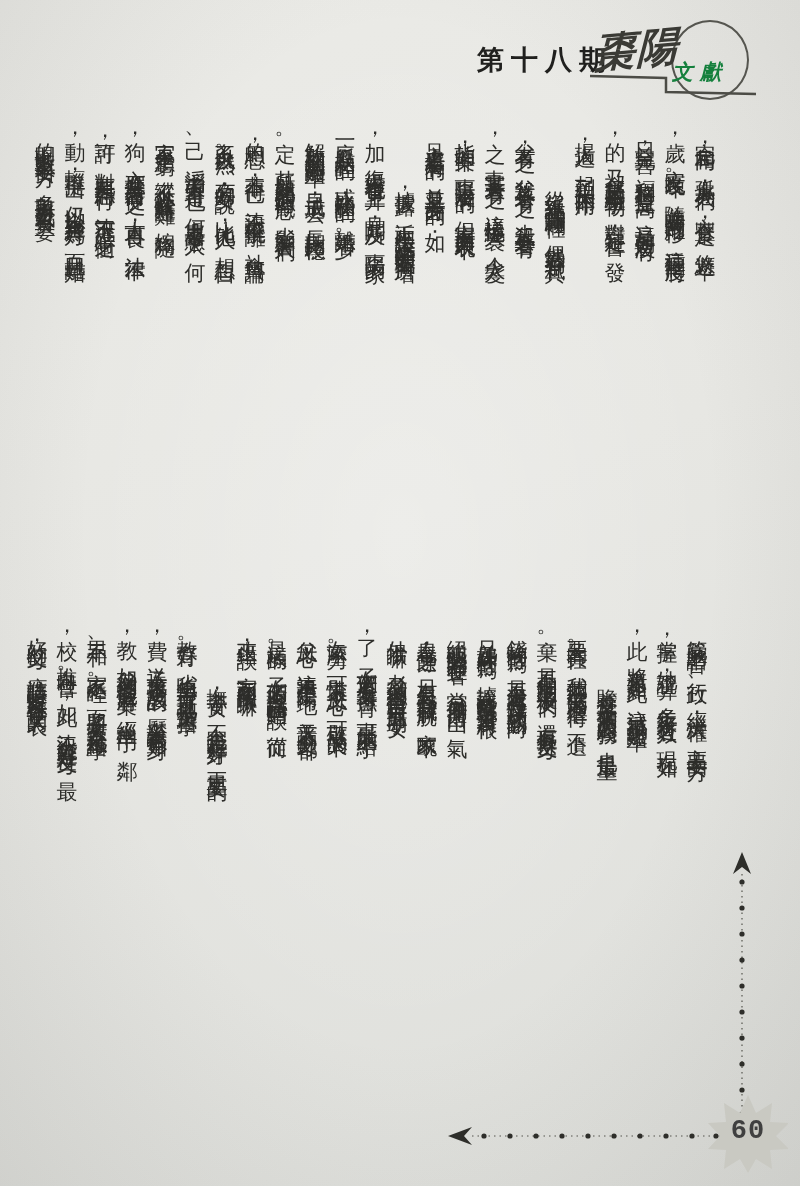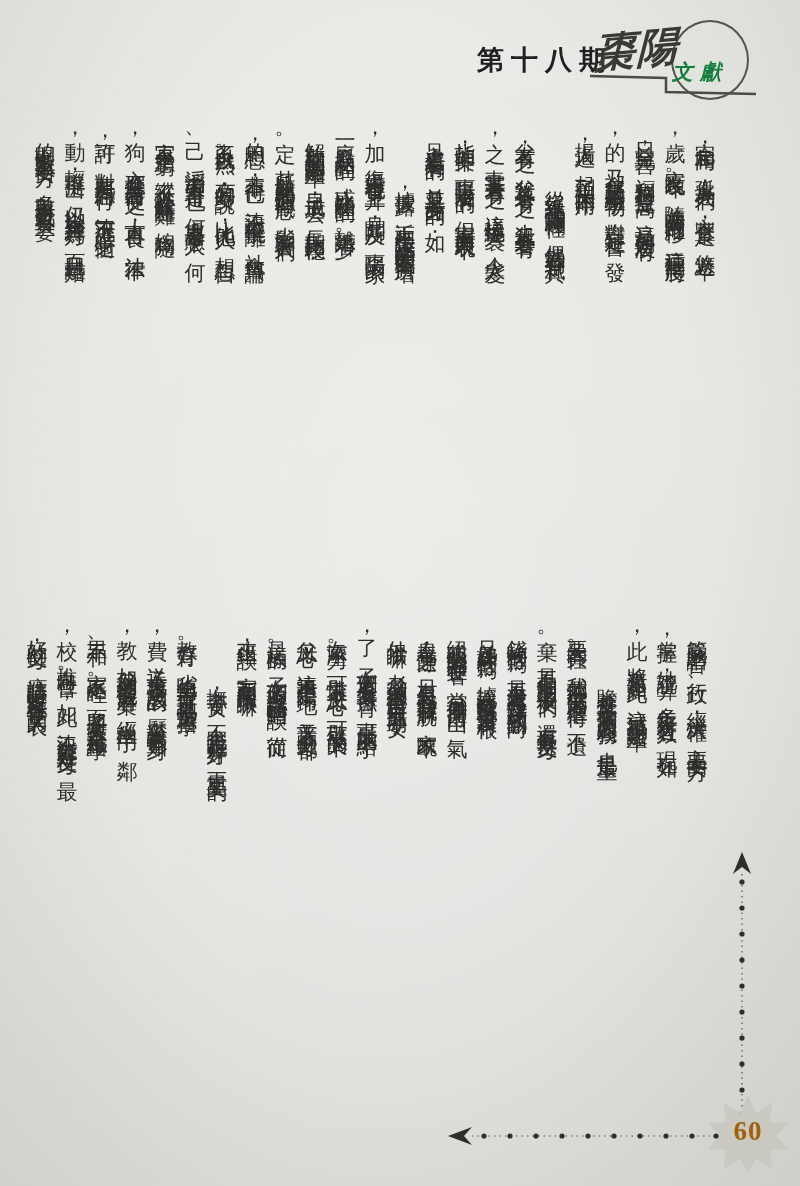--- a/index.html
+++ b/index.html
@@ -45,22 +45,22 @@
   .vblock .col{line-height:30px;white-space:nowrap;}
   #top-block{top:126px;right:80px;height:492px;width:692px;}
   #bottom-block{top:624px;right:88px;height:490px;width:692px;}
 
   
   .v-arrow-line{position:absolute;left:727px;top:850px;}
   .h-arrow-line{position:absolute;left:446px;top:1120px;}
   .page-star{position:absolute;left:708px;top:1093px;width:80px;height:80px;}
   .page-number{
     position:absolute;left:708px;top:1116px;width:80px;text-align:center;
-    font-size:27px;font-weight:bold;color:#a16207;
-    font-family:Liberation Serif, serif;letter-spacing:1px;
+    font-size:27px;font-weight:bold;color:#404040;
+    font-family:Liberation Mono, monospace;letter-spacing:1px;
   }
 </style>
 </head>
 <body>
 
 <div class="vignette"></div>
 
 <div class="issue-label">第十八期</div>
 <div class="logo-circle"></div>
 <svg class="logo-underline" width="170" height="30" viewBox="0 0 170 30">

